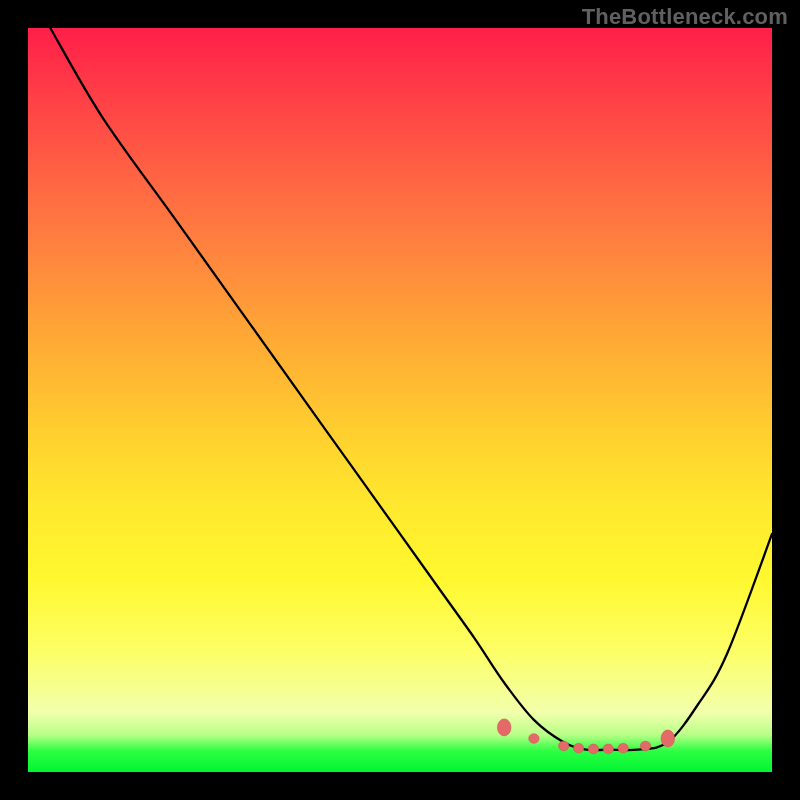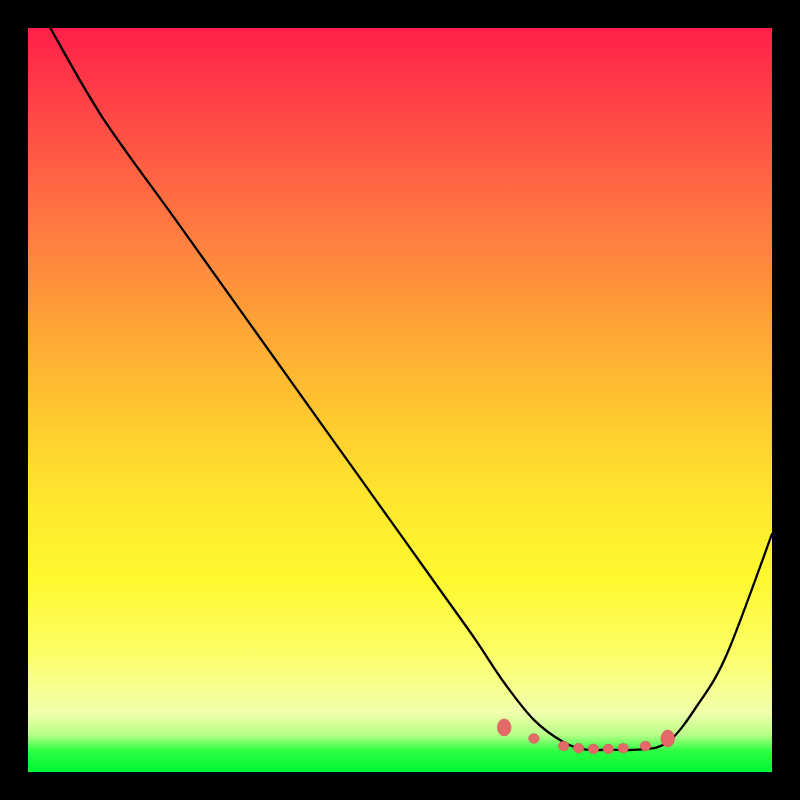--- a/index.html
+++ b/index.html
@@ -59,20 +59,21 @@
   .marker {
     fill: #e46a6a;
     stroke: #d15858;
     stroke-width: 0.6;
   }
 </style>
 </head>
 <body>
 
 <div class="stage">
+  <div class="attribution">TheBottleneck.com</div>
 
   <div class="plot-frame">
     <svg class="curve" viewBox="0 0 744 744" preserveAspectRatio="none">
       <path id="bottleneck-path" class="curve-path" d="M 22.3 0.0 C 31.0 14.9, 53.3 57.0, 74.4 89.3 C 95.5 121.5, 124.0 158.7, 148.8 193.4 C 173.6 228.2, 198.4 262.9, 223.2 297.6 C 248.0 332.3, 272.8 367.0, 297.6 401.8 C 322.4 436.5, 353.4 479.9, 372.0 505.9 C 390.6 532.0, 396.8 540.6, 409.2 558.0 C 421.6 575.4, 435.2 594.0, 446.4 610.1 C 457.6 626.2, 466.2 641.1, 476.2 654.7 C 486.1 668.4, 496.0 682.0, 505.9 691.9 C 515.8 701.8, 527.0 709.3, 535.7 714.2 C 544.4 719.2, 550.6 720.4, 558.0 721.7 C 565.4 722.9, 571.6 721.7, 580.3 721.7 C 589.0 721.7, 600.2 722.9, 610.1 721.7 C 620.0 720.4, 629.9 721.7, 639.8 714.2 C 649.8 706.8, 659.7 691.9, 669.6 677.0 C 679.5 662.2, 687.0 653.5, 699.4 625.0 C 711.8 596.4, 736.6 525.8, 744.0 505.9"></path>
       <g id="markers-group">
           <ellipse cx="476.2" cy="699.4" rx="6.8" ry="8.5" class="marker"></ellipse>
           <ellipse cx="505.9" cy="710.5" rx="5.2" ry="4.8" class="marker"></ellipse>
           <ellipse cx="535.7" cy="718.0" rx="5.2" ry="4.8" class="marker"></ellipse>
           <ellipse cx="550.6" cy="720.2" rx="5.2" ry="4.8" class="marker"></ellipse>
           <ellipse cx="565.4" cy="720.9" rx="5.2" ry="4.8" class="marker"></ellipse>

